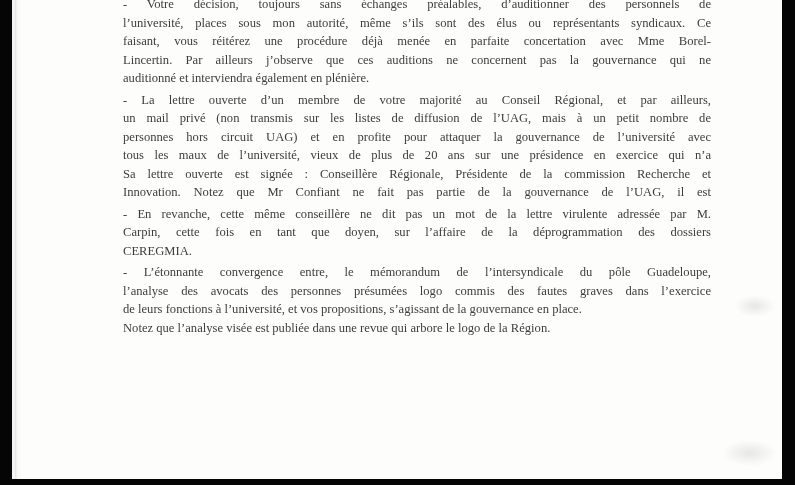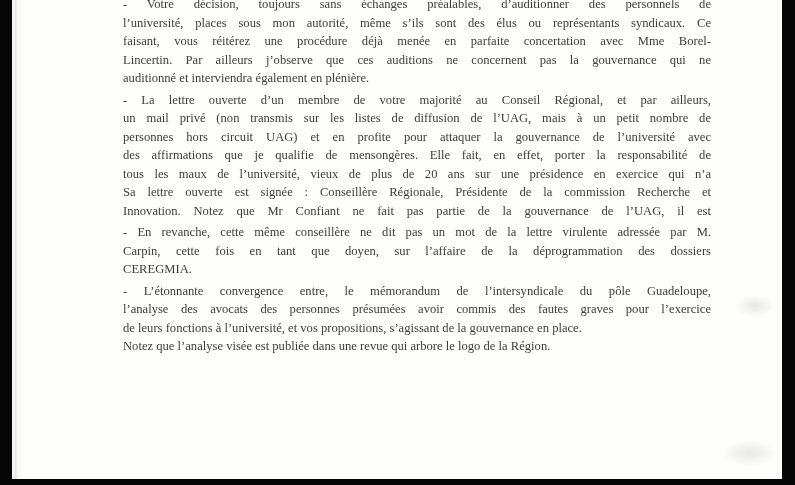--- a/index.html
+++ b/index.html
@@ -75,35 +75,34 @@
       <div class="pline">- Votre décision, toujours sans échanges préalables, d’auditionner des personnels de</div>
       <div class="pline">l’université, places sous mon autorité, même s’ils sont des élus ou représentants syndicaux. Ce</div>
       <div class="pline">faisant, vous réitérez une procédure déjà menée en parfaite concertation avec Mme Borel-</div>
       <div class="pline">Lincertin. Par ailleurs j’observe que ces auditions ne concernent pas la gouvernance qui ne</div>
       <div class="pline last">auditionné et interviendra également en plénière.</div>
     </div>
     <div class="pgroup gap">
       <div class="pline">- La lettre ouverte d’un membre de votre majorité au Conseil Régional, et par ailleurs,</div>
       <div class="pline">un mail privé (non transmis sur les listes de diffusion de l’UAG, mais à un petit nombre de</div>
       <div class="pline">personnes hors circuit UAG) et en profite pour attaquer la gouvernance de l’université avec</div>
-      <div class="pline">des affirmations que je qualifie de mensongères. Elle fait, en effet, porter la responsabilité de</div>
       <div class="pline">tous les maux de l’université, vieux de plus de 20 ans sur une présidence en exercice qui n’a</div>
     </div>
     <div class="pgroup">
       <div class="pline">Sa lettre ouverte est signée : Conseillère Régionale, Présidente de la commission Recherche et</div>
       <div class="pline">Innovation. Notez que Mr Confiant ne fait pas partie de la gouvernance de l’UAG, il est</div>
     </div>
     <div class="pgroup gap">
       <div class="pline">- En revanche, cette même conseillère ne dit pas un mot de la lettre virulente adressée par M.</div>
       <div class="pline">Carpin, cette fois en tant que doyen, sur l’affaire de la déprogrammation des dossiers</div>
       <div class="pline last">CEREGMIA.</div>
     </div>
     <div class="pgroup gap">
       <div class="pline">- L’étonnante convergence entre, le mémorandum de l’intersyndicale du pôle Guadeloupe,</div>
-      <div class="pline">l’analyse des avocats des personnes présumées avoir commis des fautes graves pour l’exercice</div>
+      <div class="pline">l’analyse des avocats des personnes présumées logo commis des fautes graves dans l’exercice</div>
       <div class="pline last">de leurs fonctions à l’université, et vos propositions, s’agissant de la gouvernance en place.</div>
     </div>
     <div class="pgroup">
       <div class="pline last">Notez que l’analyse visée est publiée dans une revue qui arbore le logo de la Région.</div>
     </div>
   </div>
 
 <div id="edge-left" class="scan-edge" style="background: rgb(5, 5, 5);"></div>
 <div id="edge-right" class="scan-edge" style="background: rgb(5, 5, 5);"></div>
 <div id="edge-bottom" class="scan-edge" style="background: rgb(5, 5, 5);"></div>

